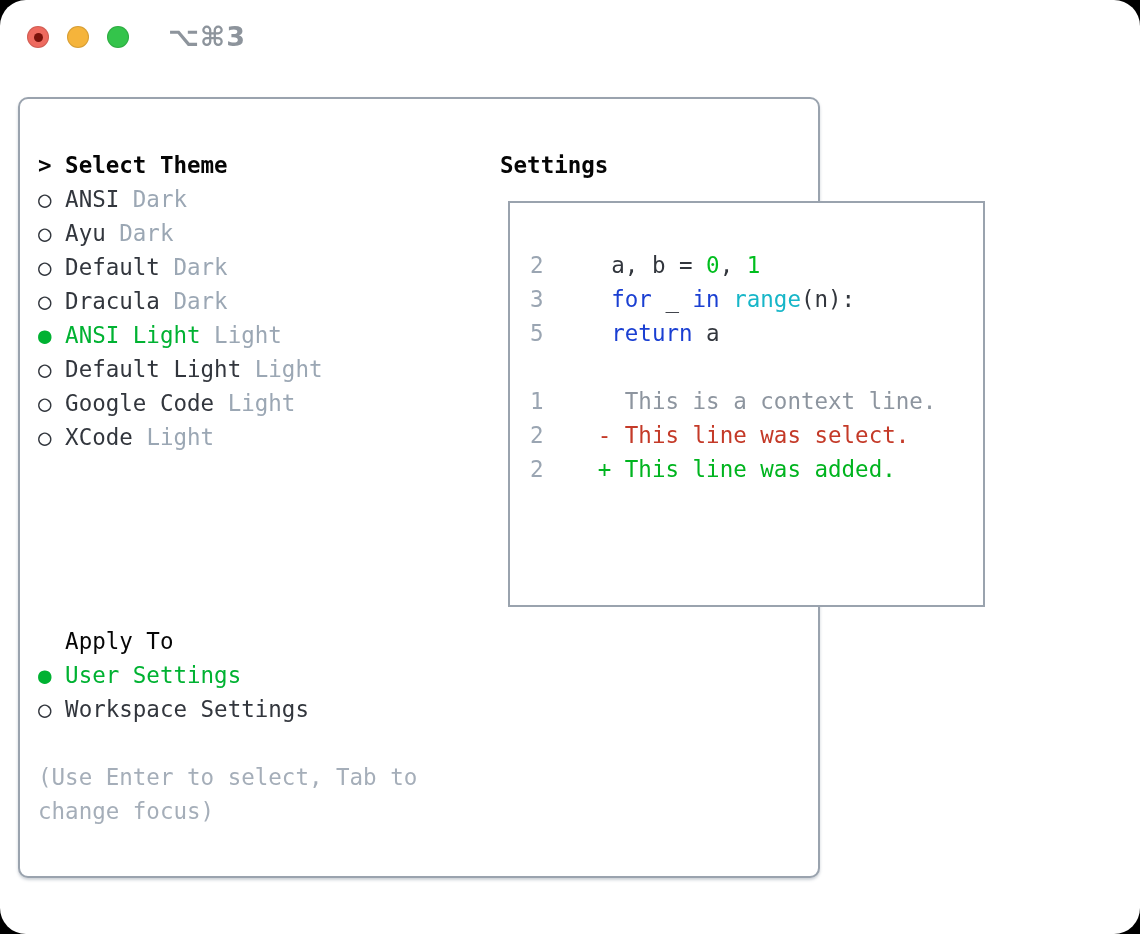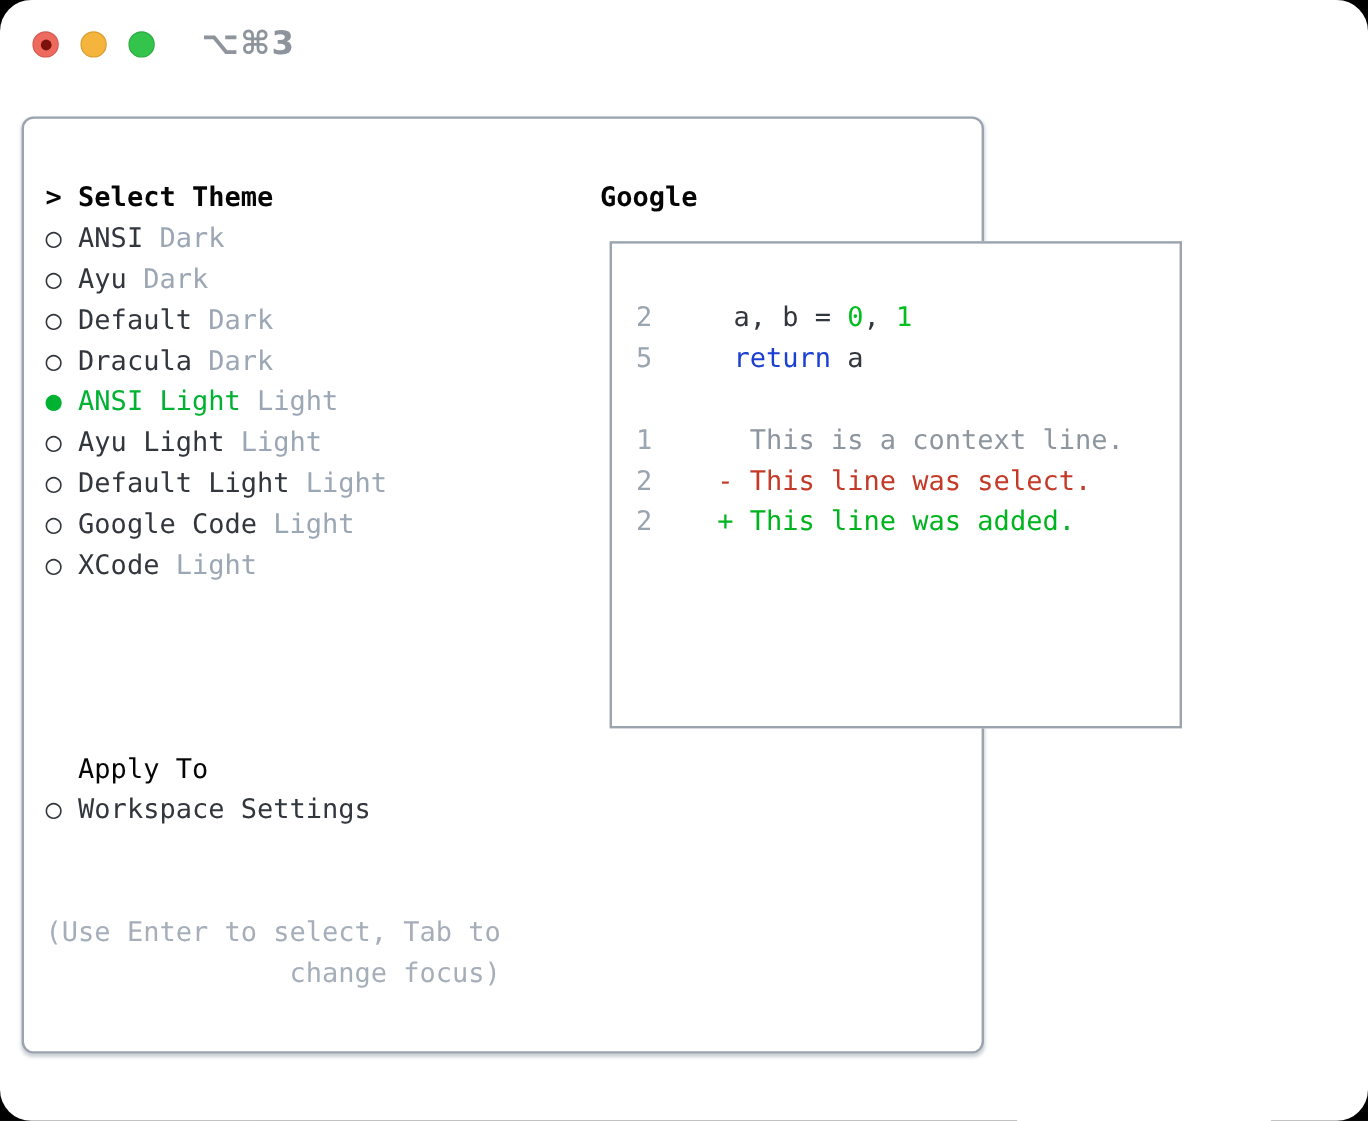--- a/index.html
+++ b/index.html
@@ -39,21 +39,21 @@
   .row { height:34px; line-height:34px; white-space:pre; font-size:22.5px; color:var(--text-primary); }
   .spacer { height:34px; }
 
   .theme-list  { position:absolute; left:18px; top:49px; }
   .apply-block { position:absolute; left:18px; top:525px; }
   .help-block  { position:absolute; left:18px; top:661px; }
 
   .hdr { font-weight:bold; color:var(--text-header); }
   .apply-hdr { color:var(--text-header); }
   .tag   { color:var(--muted); }
-  .help  { color:var(--help-text);text-align:right; }
+  .help  { color:var(--help-text); }
   .bullet { color:var(--text-primary); }
   .selected .bullet, .selected .opt-label { color:var(--accent-green); }
 
   
   .preview-hdr { position:absolute; left:480px; top:49px; }
   .preview-box {
     position:absolute; left:488px; top:102px; width:477px; height:406px;
     border:2px solid var(--border); background:#fff;
   }
   .preview-content { padding:45px 0 0 20px; }
@@ -83,43 +83,44 @@
   <div class="window">
 
     <div class="theme-list">
       <div class="row hdr"><span class="prompt">&gt; </span><span>Select Theme</span></div>
 
     <div class="row item"><span class="bullet">○</span> <span class="opt-label">ANSI</span> <span class="tag">Dark</span></div>
         <div class="row item"><span class="bullet">○</span> <span class="opt-label">Ayu</span> <span class="tag">Dark</span></div>
         <div class="row item"><span class="bullet">○</span> <span class="opt-label">Default</span> <span class="tag">Dark</span></div>
         <div class="row item"><span class="bullet">○</span> <span class="opt-label">Dracula</span> <span class="tag">Dark</span></div>
         <div class="row item selected"><span class="bullet">●</span> <span class="opt-label">ANSI Light</span> <span class="tag">Light</span></div>
-        <div class="row item"><span class="bullet">○</span> <span class="opt-label">Ayu Light</span> <span class="tag">Light</span></div>
         <div class="row item"><span class="bullet">○</span> <span class="opt-label">Default Light</span> <span class="tag">Light</span></div>
         <div class="row item"><span class="bullet">○</span> <span class="opt-label">Google Code</span> <span class="tag">Light</span></div>
         <div class="row item"><span class="bullet">○</span> <span class="opt-label">XCode</span> <span class="tag">Light</span></div>
       </div>
 
     <div class="apply-block">
       <div class="row apply-hdr">  <span>Apply To</span></div>
 
+    <div class="row item selected"><span class="bullet">●</span> <span class="opt-label">User Settings</span></div>
         <div class="row item"><span class="bullet">○</span> <span class="opt-label">Workspace Settings</span></div>
       </div>
 
     <div class="help-block">
       <div class="row help">(Use Enter to select, Tab to</div>
       <div class="row help">change focus)</div>
     </div>
 
-    <div class="row hdr preview-hdr">Google</div>
+    <div class="row hdr preview-hdr">Settings</div>
 
     <div class="preview-box">
       <div class="preview-content">
 
           <div class="row code-line"><span class="lineno">2</span> <span class="tok-plain">    a, b = </span><span class="tok-num">0</span><span class="tok-plain">, </span><span class="tok-num">1</span></div>
+          <div class="row code-line"><span class="lineno">3</span> <span class="tok-plain">    </span><span class="tok-kw">for</span><span class="tok-plain"> _ </span><span class="tok-kw">in</span><span class="tok-plain"> </span><span class="tok-builtin">range</span><span class="tok-plain">(n):</span></div>
           <div class="row code-line"><span class="lineno">5</span> <span class="tok-plain">    </span><span class="tok-kw">return</span><span class="tok-plain"> a</span></div>
           <div class="spacer"></div>
           <div class="row diff-line"><span class="lineno">1</span>    <span class="diff-context">  This is a context line.</span></div>
           <div class="row diff-line"><span class="lineno">2</span>    <span class="diff-deleted">- This line was select.</span></div>
           <div class="row diff-line"><span class="lineno">2</span>    <span class="diff-added">+ This line was added.</span></div>
         </div>
     </div>
 
   </div>
 </div>

